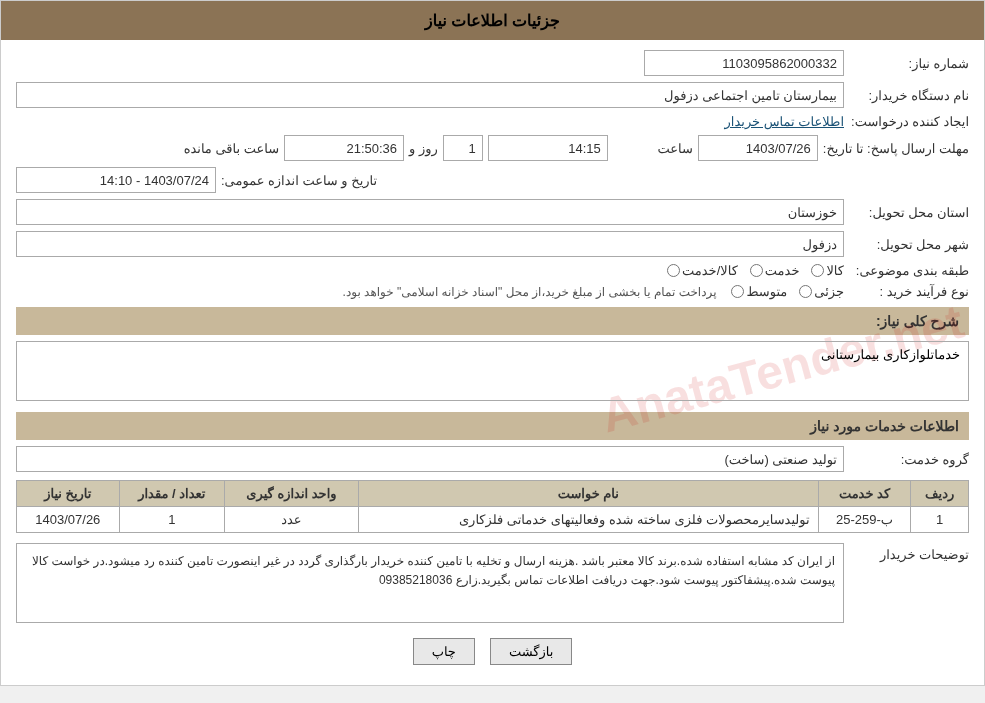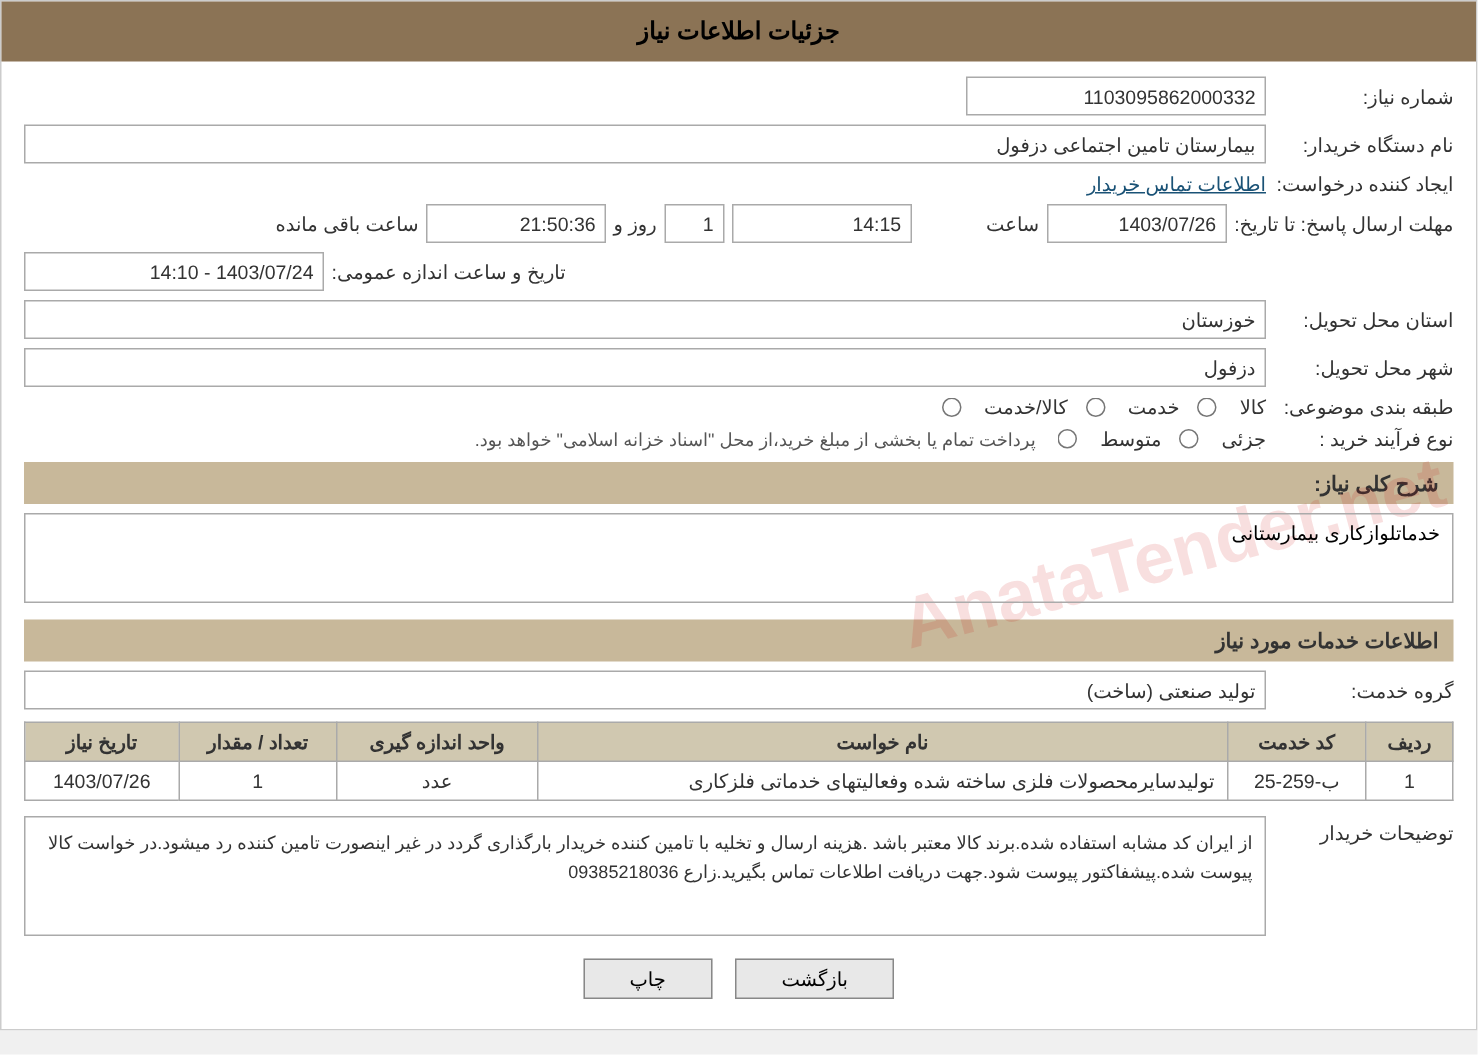--- a/index.html
+++ b/index.html
@@ -71,21 +71,21 @@
       font-size: 14px;
     }
     .radio-group {
       display: flex;
       gap: 12px;
       align-items: center;
     }
     .radio-item {
       display: flex;
       align-items: center;
-      gap: 15px;
+      gap: 2px;
       direction: rtl;
       justify-content: center;
     }
     .notice-text {
       color: #555;
       font-size: 12px;
       margin-right: 10px;
     }
     table.service-table {
       width: 100%;
@@ -126,21 +126,21 @@
       line-height: 1.6;
       text-align: right;
     }
     .button-row {
       display: flex;
       justify-content: center;
       gap: 15px;
       margin: 15px 0 10px 0;
     }
     .btn {
-      padding: 5px 30px;
+      padding: 5px 18px;
       border: 1px solid #888;
       background: #e8e8e8;
       cursor: pointer;
       font-size: 13px;
       font-family: Tahoma, Arial, sans-serif;
     }
     .watermark {
       position: absolute;
       opacity: 0.12;
       font-size: 48px;

